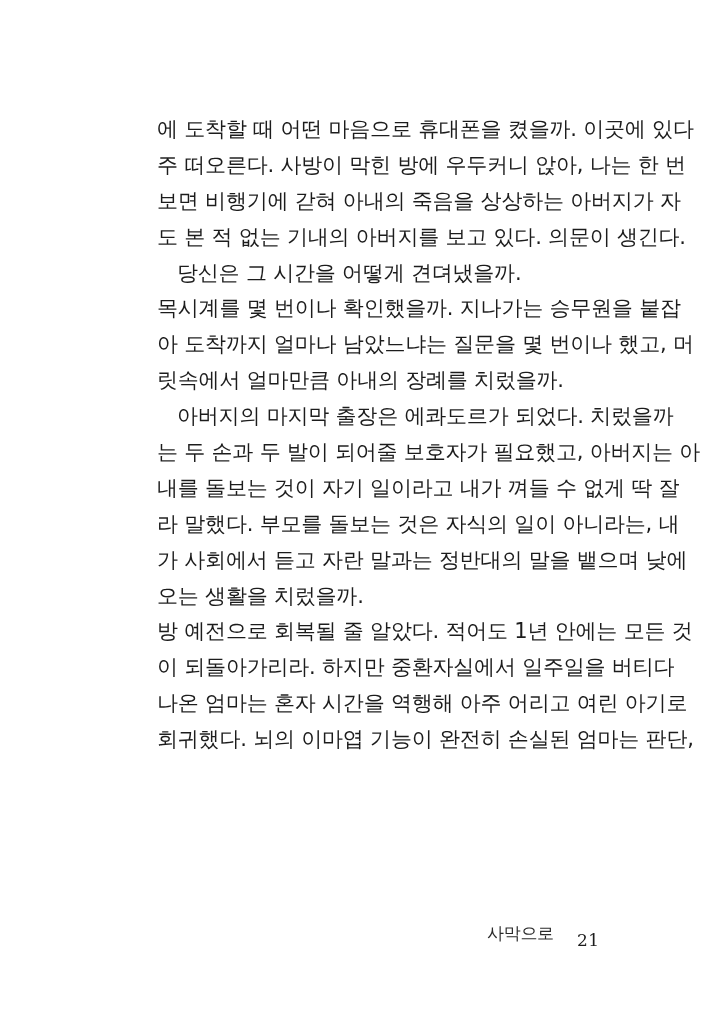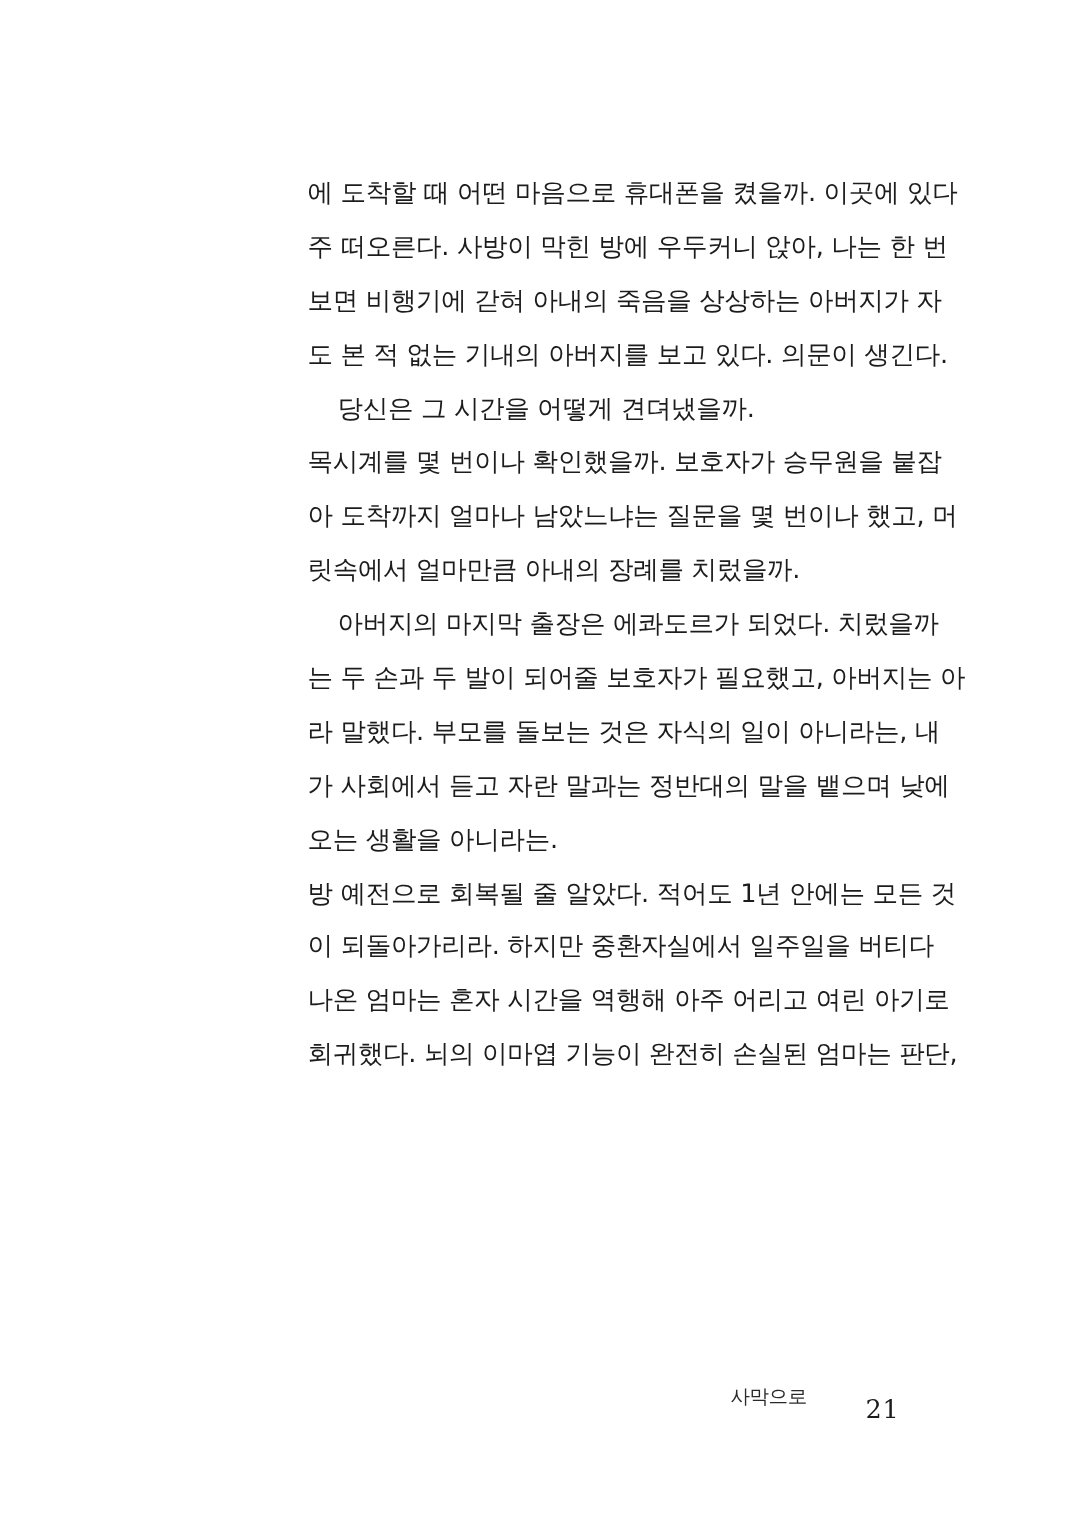--- a/index.html
+++ b/index.html
@@ -24,49 +24,48 @@
     }
     .body-text {
       position: absolute;
       left: 157px;
       top: 112px;
       width: 441px;
     }
     .line {
       height: 35.9px;
       line-height: 35.9px;
-      font-size: 17px;
+      font-size: 21px;
       white-space: nowrap;
       text-align: justify;
       text-align-last: justify;
       letter-spacing: -0.2px;
       font-family: "DejaVu Sans", "Liberation Sans", sans-serif;
       font-weight: 400;
       color: #1c1c1c;
-      margin-left: 48px;
     }
     .line.indent {
       padding-left: 20px;
     }
     .line.last {
       text-align-last: left;
     }
     .footer {
       position: absolute;
       top: 918px;
       left: 0;
       width: 711px;
       height: 30px;
     }
     .running-head {
       position: absolute;
       left: 487px;
       top: 4px;
       font-family: "DejaVu Sans", "Liberation Sans", sans-serif;
-      font-size: 13px;
+      font-size: 17px;
       color: #2a2a2a;
       letter-spacing: -0.3px;
     }
     .page-number {
       position: absolute;
       left: 577px;
       top: 12px;
       font-family: "DejaVu Serif", "Liberation Serif", serif;
       font-size: 17px;
       color: #1c1c1c;
@@ -76,28 +75,29 @@
 </head>
 <body>
 
 <div class="page">
   <div class="body-text">
     <div class="line">에 도착할 때 어떤 마음으로 휴대폰을 켰을까. 이곳에 있다</div>
     <div class="line">주 떠오른다. 사방이 막힌 방에 우두커니 앉아, 나는 한 번</div>
     <div class="line">보면 비행기에 갇혀 아내의 죽음을 상상하는 아버지가 자</div>
     <div class="line last">도 본 적 없는 기내의 아버지를 보고 있다. 의문이 생긴다.</div>
     <div class="line indent last">당신은 그 시간을 어떻게 견뎌냈을까.</div>
-    <div class="line">목시계를 몇 번이나 확인했을까. 보호자가 승무원을 붙잡</div>
+    <div class="line">목시계를 몇 번이나 확인했을까. 지나가는 승무원을 붙잡</div>
     <div class="line">아 도착까지 얼마나 남았느냐는 질문을 몇 번이나 했고, 머</div>
     <div class="line last">릿속에서 얼마만큼 아내의 장례를 치렀을까.</div>
     <div class="line indent">아버지의 마지막 출장은 에콰도르가 되었다. 치렀을까</div>
     <div class="line">는 두 손과 두 발이 되어줄 보호자가 필요했고, 아버지는 아</div>
+    <div class="line">내를 돌보는 것이 자기 일이라고 내가 껴들 수 없게 딱 잘</div>
     <div class="line">라 말했다. 부모를 돌보는 것은 자식의 일이 아니라는, 내</div>
     <div class="line">가 사회에서 듣고 자란 말과는 정반대의 말을 뱉으며 낮에</div>
-    <div class="line last">오는 생활을 아니라는.</div>
+    <div class="line last">오는 생활을 치렀을까.</div>
     <div class="line">방 예전으로 회복될 줄 알았다. 적어도 1년 안에는 모든 것</div>
     <div class="line">이 되돌아가리라. 하지만 중환자실에서 일주일을 버티다</div>
     <div class="line">나온 엄마는 혼자 시간을 역행해 아주 어리고 여린 아기로</div>
     <div class="line">회귀했다. 뇌의 이마엽 기능이 완전히 손실된 엄마는 판단,</div>
   </div>
 
   <div class="footer">
     <span class="running-head">사막으로</span>
     <span class="page-number">21</span>
   </div>

